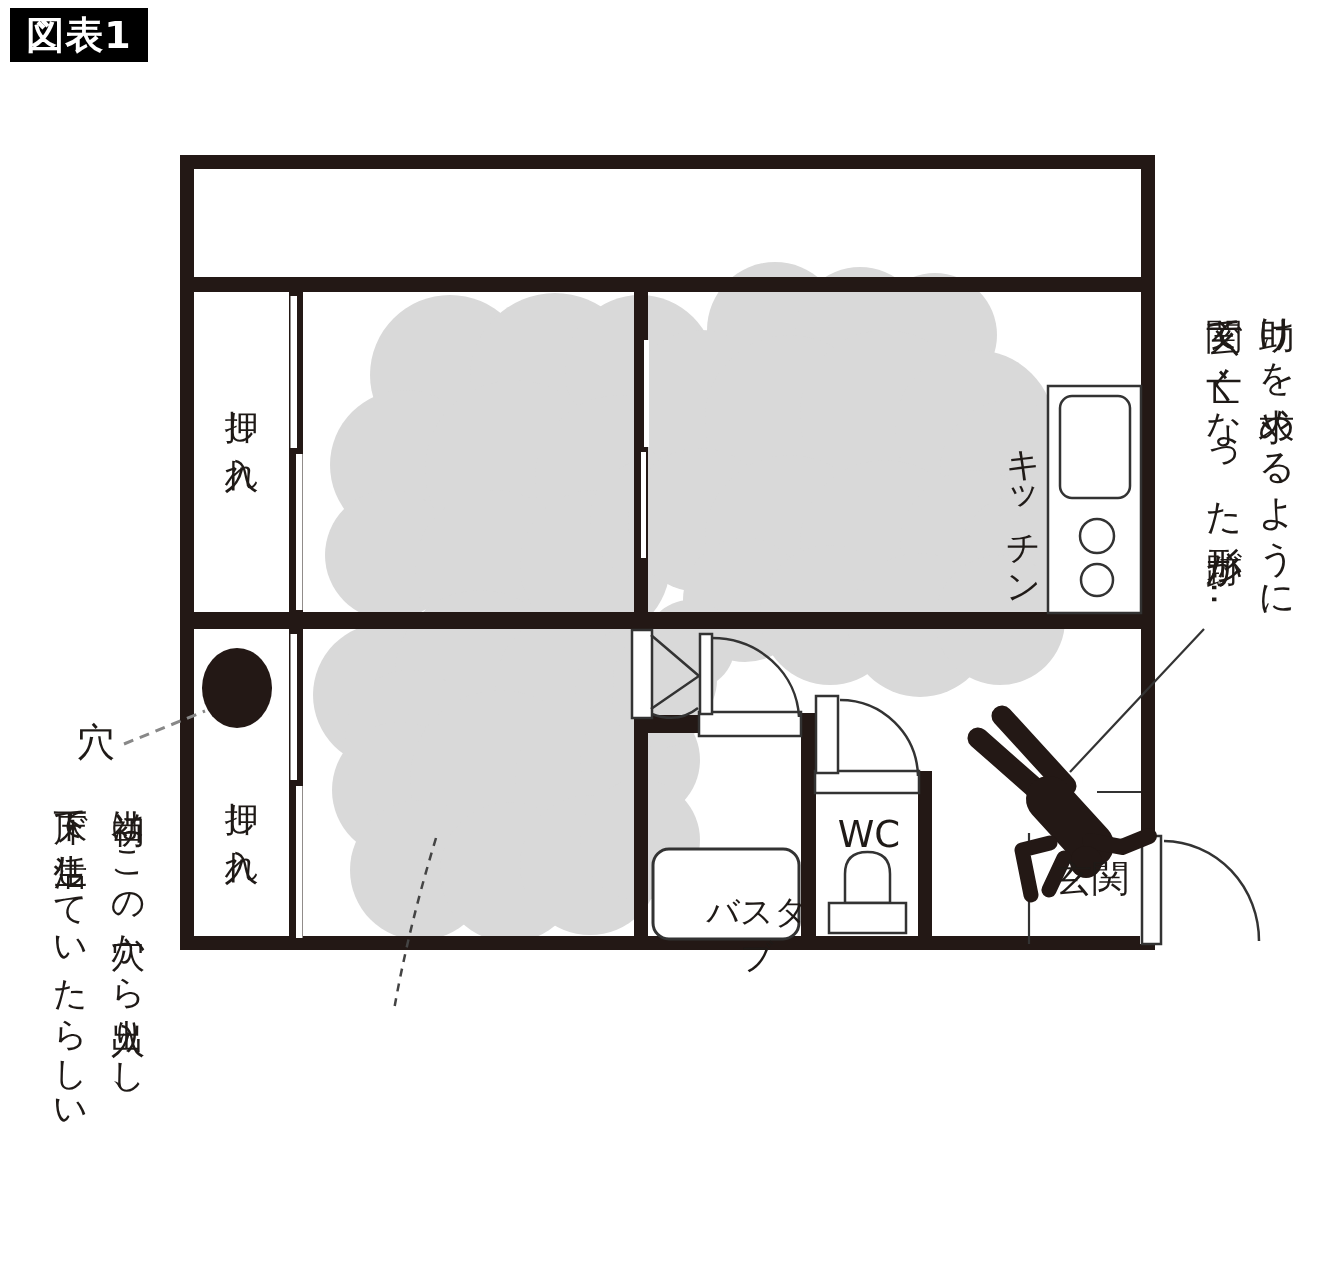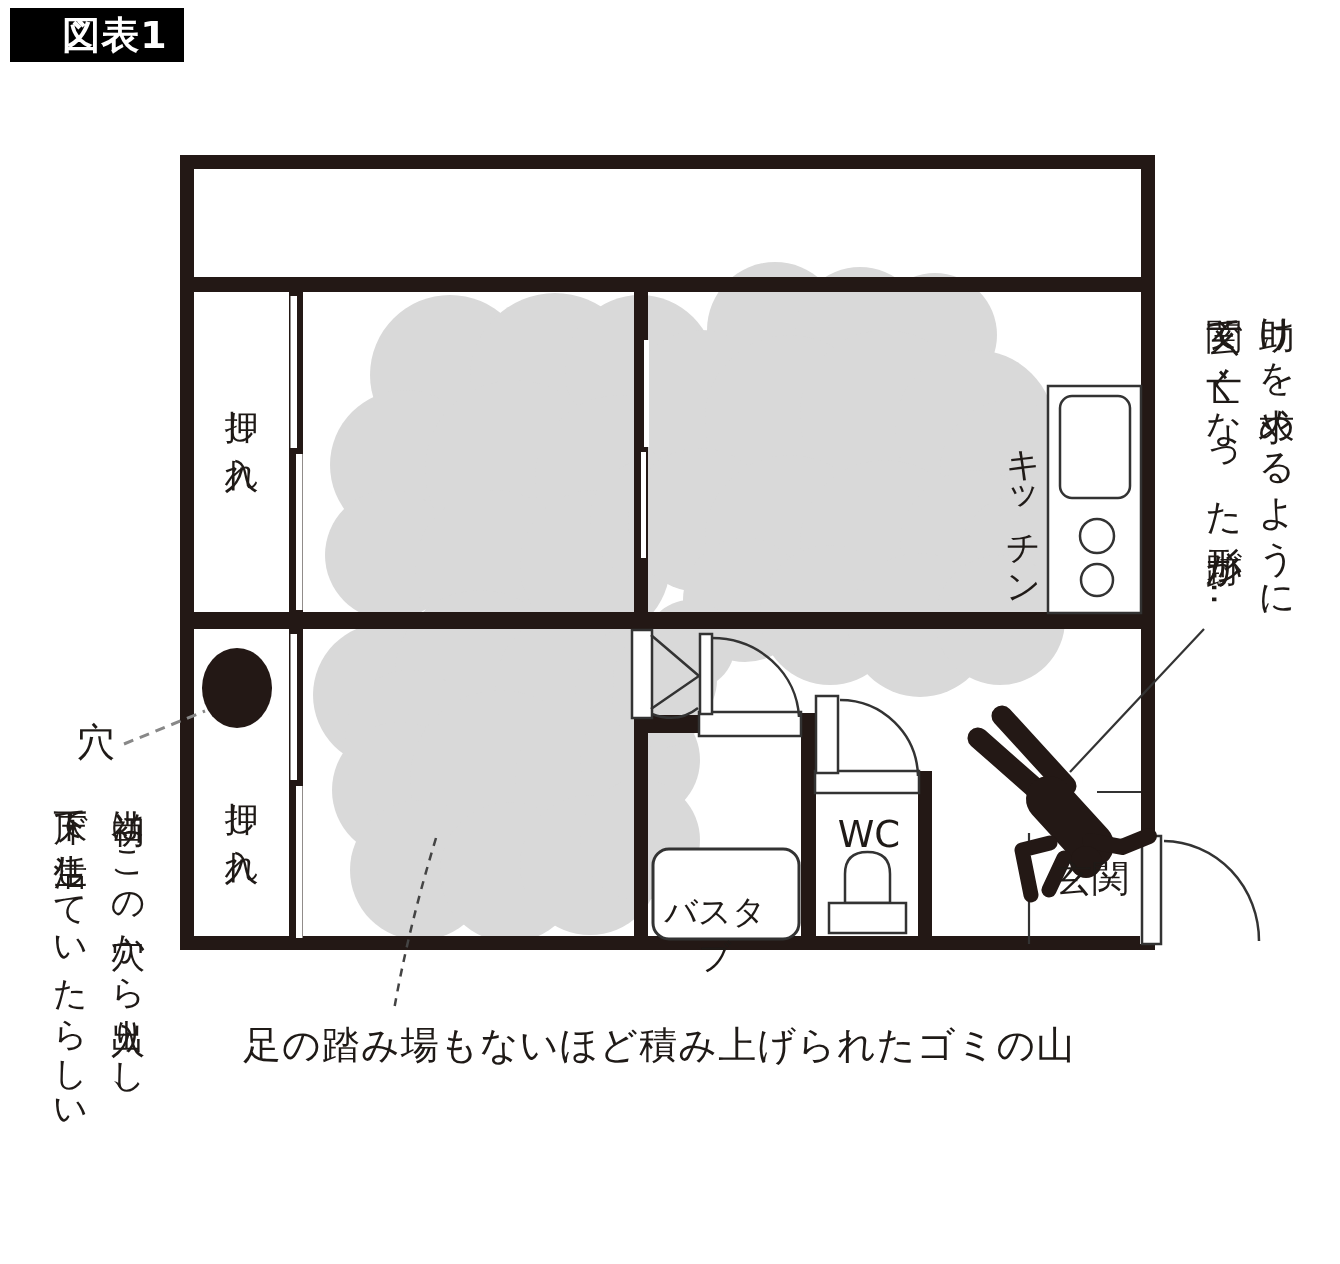--- a/index.html
+++ b/index.html
@@ -1,31 +1,31 @@
 <!DOCTYPE html>
 <html><head>
 <meta charset="utf-8">
 <style>
   html,body{margin:0;padding:0;background:#fff;}
   #stage{position:relative;width:1340px;height:1264px;background:#fff;overflow:hidden;
          font-family:"DejaVu Sans","Liberation Sans",sans-serif;color:#1f1a17;}
   #plan-svg{position:absolute;left:0;top:0;}
   .badge{position:absolute;left:10px;top:8px;width:138px;height:54px;background:#000;color:#fff;
-         display:flex;align-items:center;justify-content:center;font-size:38px;font-weight:bold;letter-spacing:1px;padding-left:36px;}
+         display:flex;align-items:center;justify-content:center;font-size:38px;font-weight:bold;letter-spacing:1px;}
   .vtext{position:absolute;writing-mode:vertical-rl;text-orientation:mixed;white-space:nowrap;}
   .vtext span{display:block;}
   .room-label{position:absolute;}
   .center{text-align:center;margin-top:12px;}
   .annot-right{left:1197px;top:289px;height:560px;font-size:36px;line-height:1.47;letter-spacing:3px;}
   .annot-left{left:41px;top:783px;height:481px;font-size:34px;line-height:1.7;letter-spacing:2px;}
   .lbl-oshiire-top{left:219px;top:384px;font-size:34px;letter-spacing:4px;}
   .lbl-oshiire-bottom{left:219px;top:776px;font-size:34px;letter-spacing:4px;}
   .lbl-kitchen{left:1001px;top:426px;font-size:34px;letter-spacing:3px;}
   .lbl-wc{left:830px;top:801px;width:78px;font-size:37px;}
-  .lbl-bathtub{left:650px;top:878px;width:130px;font-size:33px;}
+  .lbl-bathtub{left:692px;top:878px;width:130px;font-size:33px;}
   .lbl-genkan{left:1048px;top:842px;width:88px;font-size:37px;}
   .lbl-ana{left:77px;top:717px;font-size:38px;}
   .caption-bottom{position:absolute;left:243px;top:1020px;font-size:38px;letter-spacing:1px;white-space:nowrap;}
 </style>
 </head>
 <body>
 
 <div id="stage">
 
   <svg id="plan-svg" width="1340" height="1264" viewBox="0 0 1340 1264">
@@ -173,14 +173,13 @@
   <div class="vtext annot-right">
     <span>助けを求めるように</span>
     <span>玄関で亡くなった形跡が…</span>
   </div>
 
   <div class="vtext annot-left">
     <span>当初はこの穴から出入りし、</span>
     <span>床下で生活していたらしい</span>
   </div>
 
-  <div class="caption-bottom">足の踏み場もないほど積み上げられたゴミの山</div>
 </div>
 
 </body></html>

